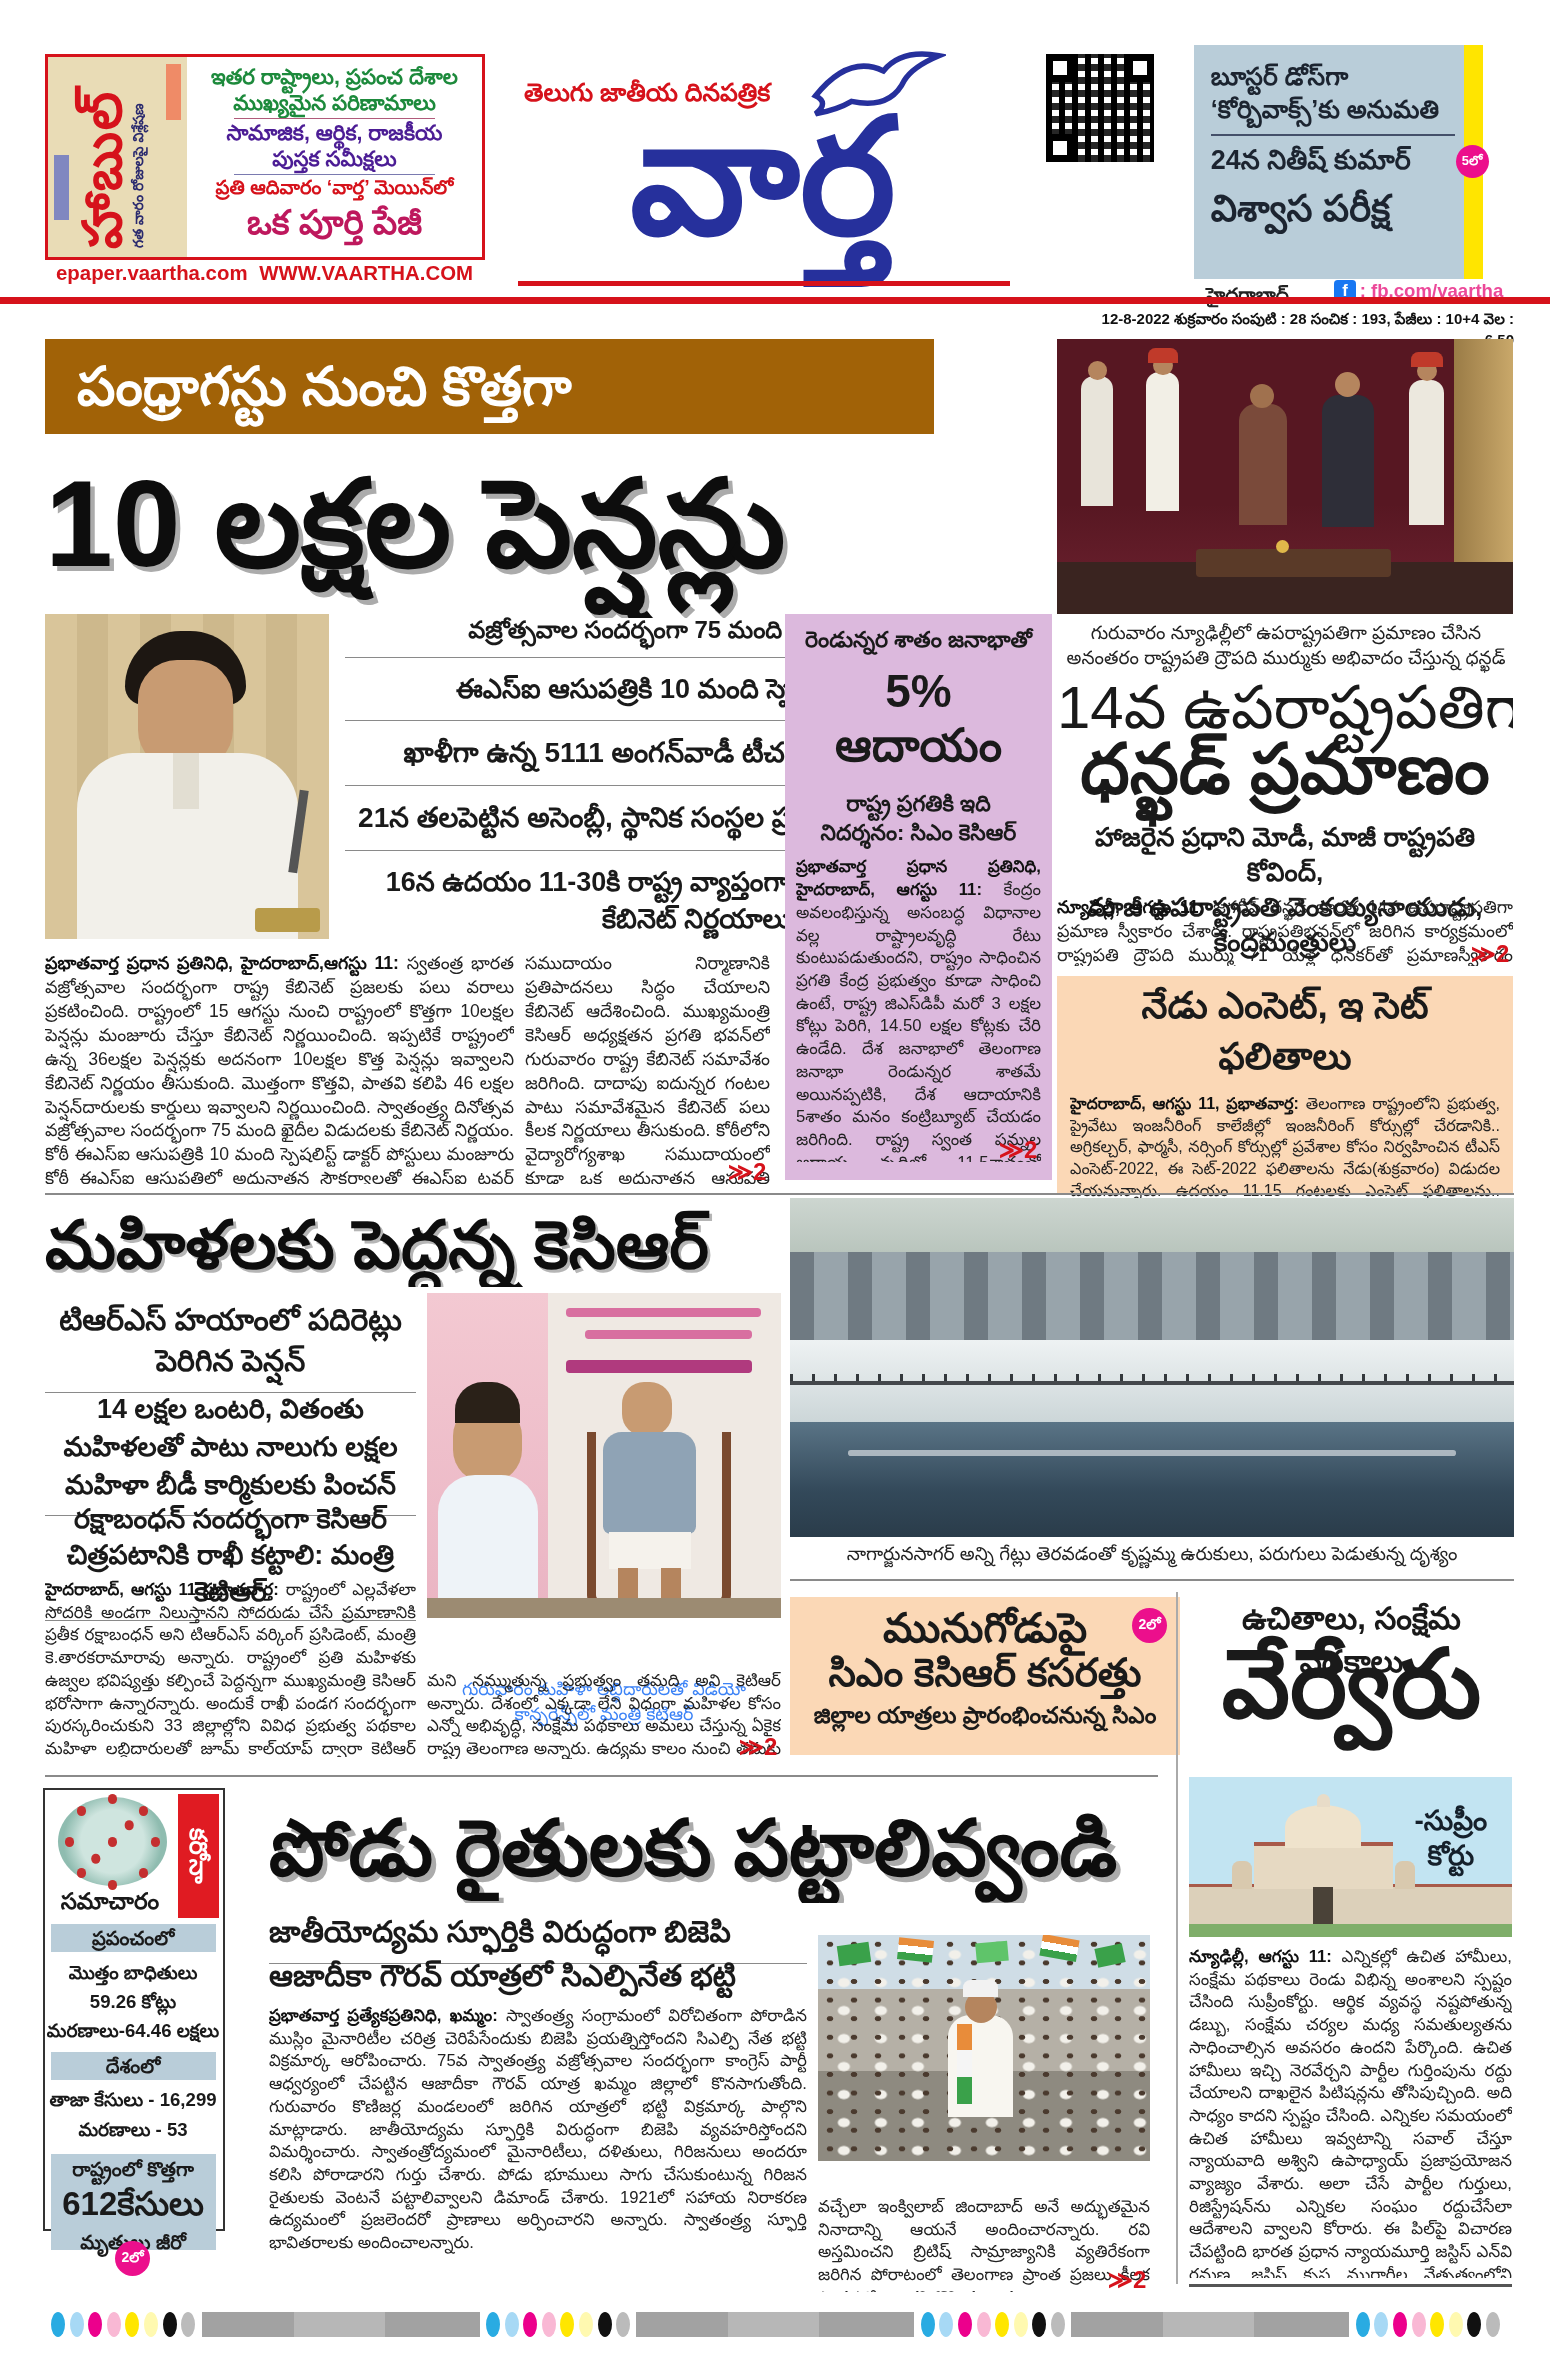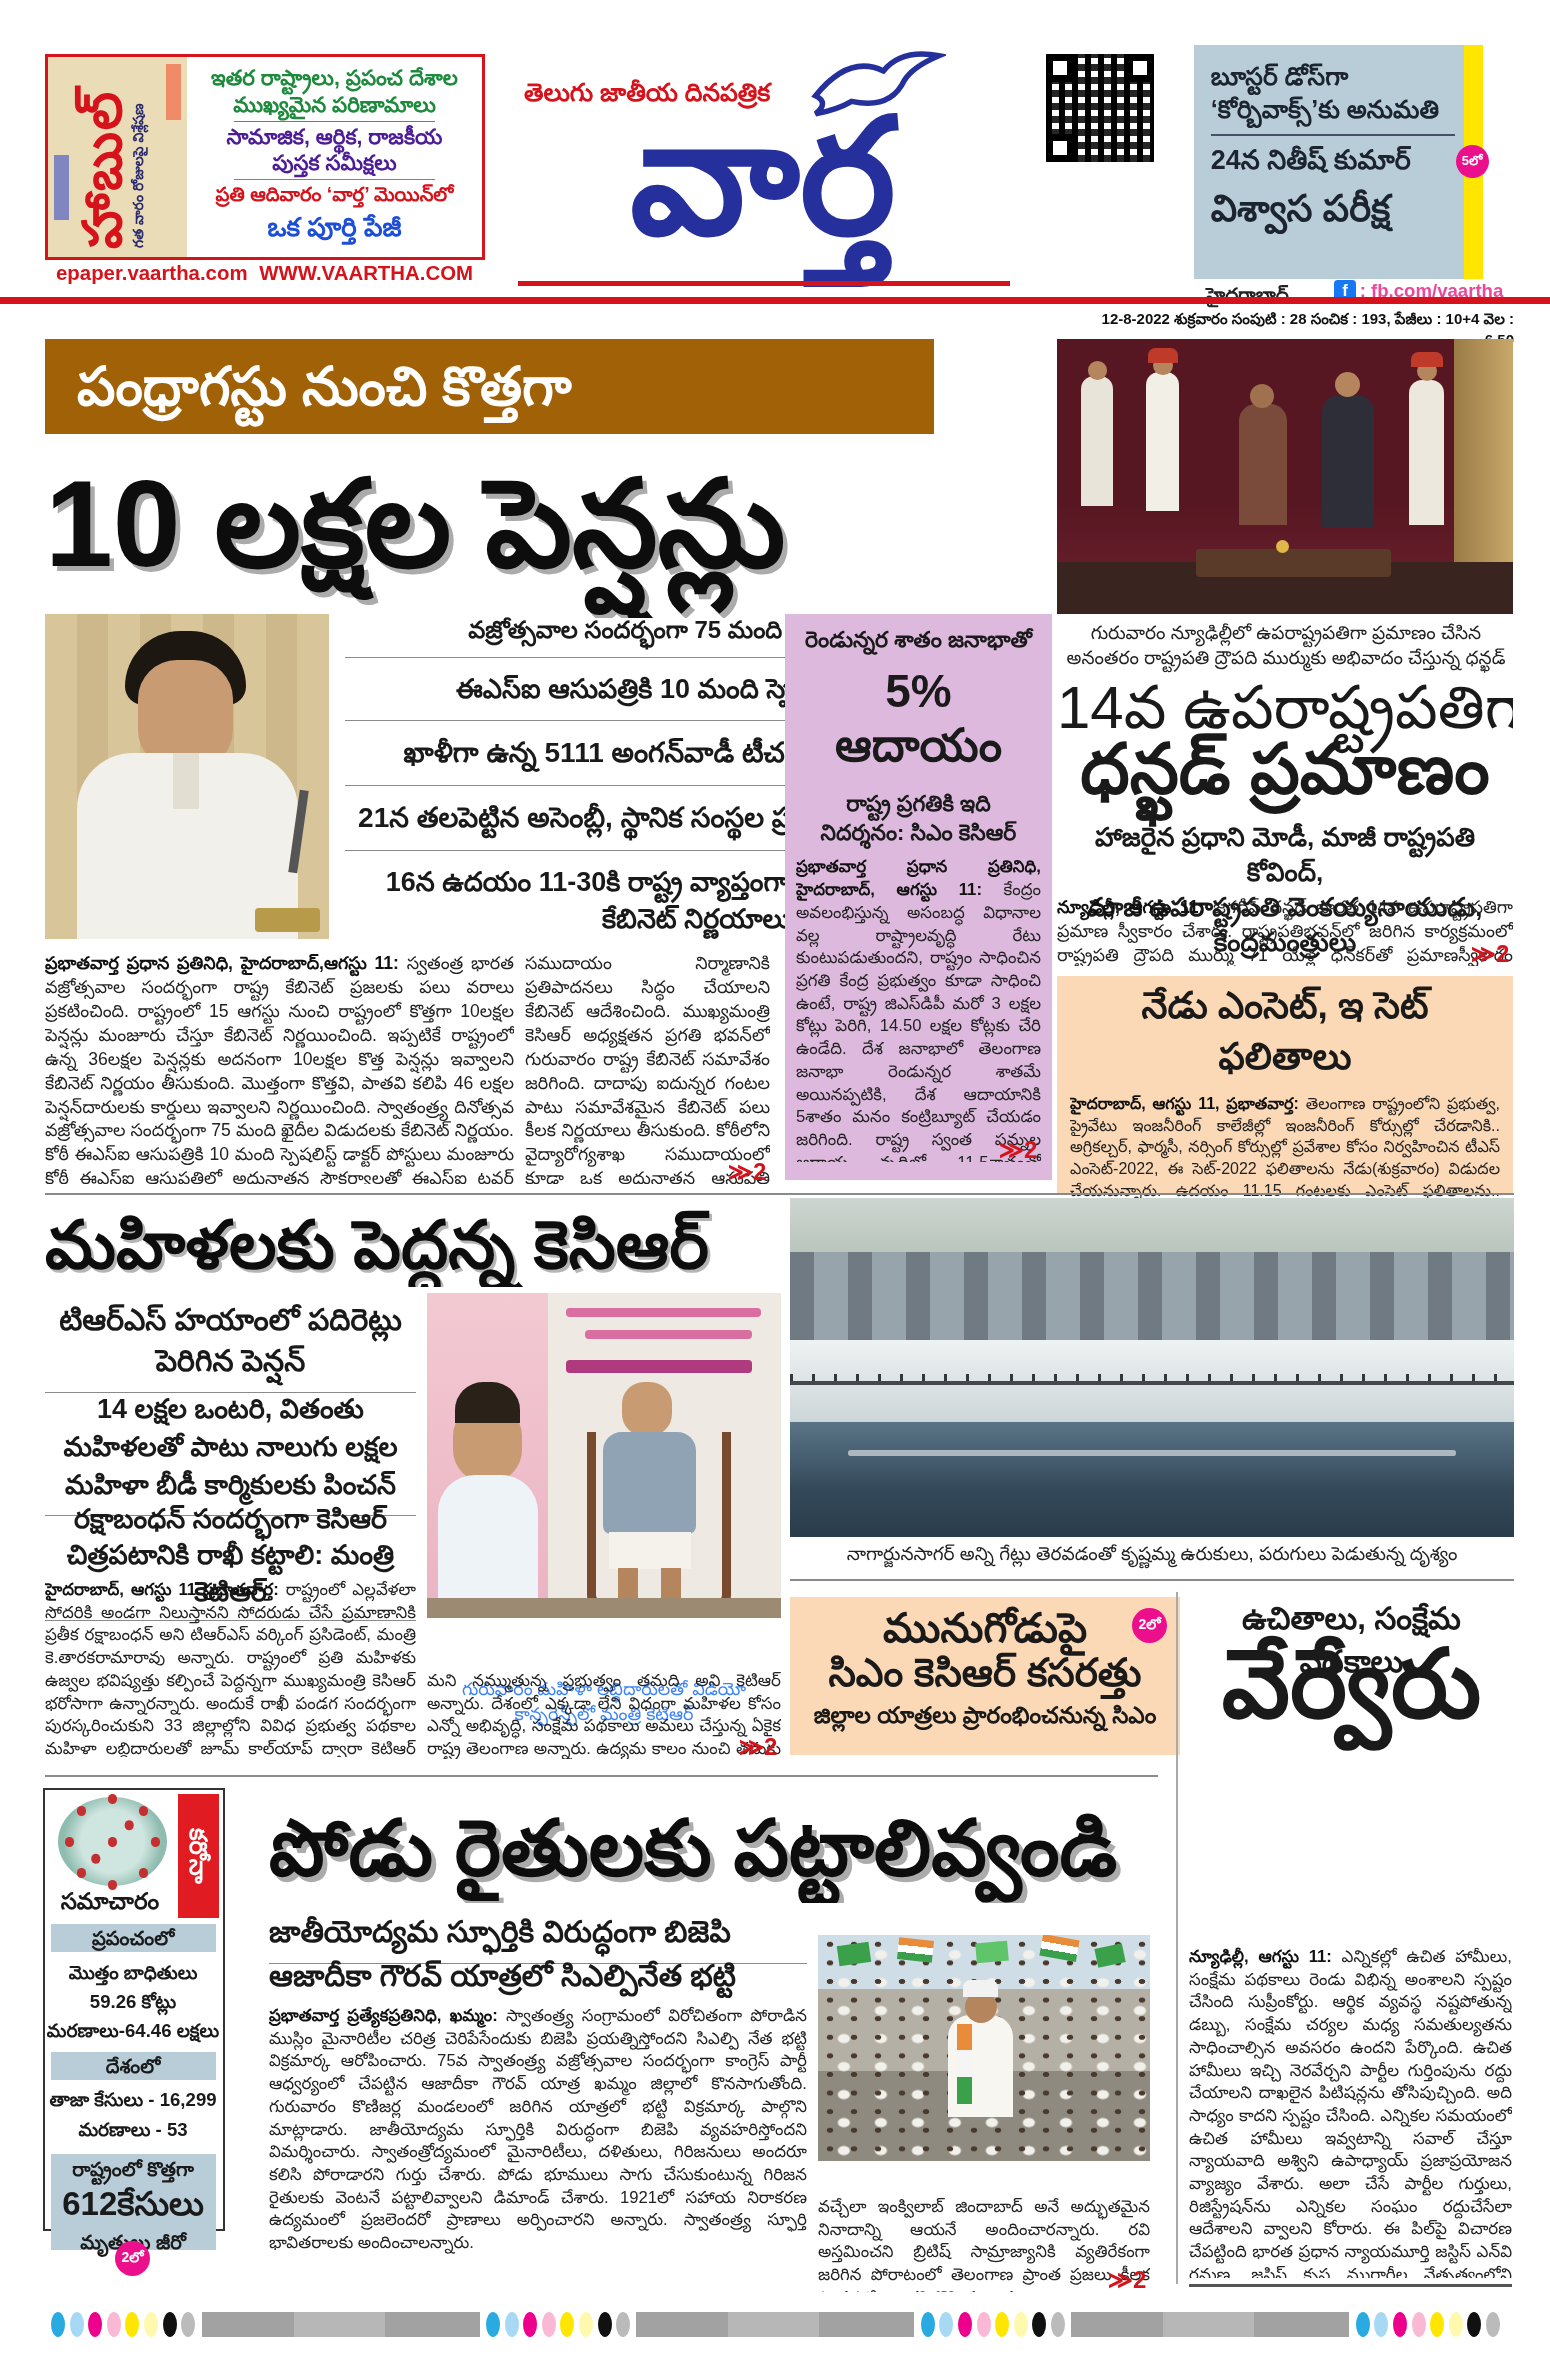--- a/index.html
+++ b/index.html
@@ -40,21 +40,21 @@
         <span>ఇతర రాష్ట్రాలు, ప్రపంచ దేశాల</span><br>
         <span>ముఖ్యమైన పరిణామాలు</span>
       </div>
       <div style="width:70%;height:0.9px;background:#b05a7a;"></div>
       <div class="ctr" style="font-size:21.3px;font-weight:bold;color:#4c1d95;line-height:1.25;">
         <span>సామాజిక, ఆర్థిక, రాజకీయ</span><br>
         <span>పుస్తక సమీక్షలు</span>
       </div>
       <div style="width:70%;height:0.9px;background:#7a7ab0;"></div>
       <div class="ctr" style="font-size:19.5px;font-weight:bold;color:#d6121b;">ప్రతి ఆదివారం ‘వార్త’ మెయిన్‌లో</div>
-      <div class="ctr" style="font-size:26px;font-weight:800;color:#1d4ed8;">ఒక పూర్తి పేజీ</div>
+      <div class="ctr" style="font-size:34px;font-weight:800;color:#be185d;">ఒక పూర్తి పేజీ</div>
     </div>
   </div>
   <div class="abs" style="left:56px;top:262px;width:417px;display:flex;justify-content:space-between;font-size:20.4px;font-weight:800;color:#d6121b;">
     <span>epaper.vaartha.com</span>
     <span>WWW.VAARTHA.COM</span>
   </div>
 
   <div class="abs" style="left:524px;top:78px;font-size:25px;font-weight:bold;color:#d6121b;">తెలుగు జాతీయ దినపత్రిక</div>
   <div class="abs" style="left:510px;top:72px;width:506px;height:209px;display:flex;align-items:center;justify-content:center;font-size:162px;font-weight:800;color:#26309c;line-height:1;">వార్త</div>
   <div class="abs" style="left:518px;top:281px;width:492px;height:4.6px;background:#d6121b;"></div>
@@ -275,20 +275,31 @@
     <div class="abs" style="left:130px;top:80px;width:65px;height:102px;background:#f8f6f0;border-radius:22px 22px 0 0;"></div>
     <div class="abs" style="left:147px;top:56px;width:32px;height:32px;border-radius:50%;background:#b5855e;"></div>
     <div class="abs" style="left:145px;top:45px;width:35px;height:16.7px;background:#f2f2f2;border-radius:7.4px 7.4px 0 0;"></div>
     <div class="abs" style="left:139px;top:89px;width:15px;height:80px;background:linear-gradient(#e88c3a 33%,#f5f5f5 33% 66%,#3aa14a 66%);"></div>
   </div>
   <div class="abs body-txt" style="left:818px;top:2196px;width:332px;height:96px;font-size:16.7px;">
     <p>వచ్చేలా ఇంక్విలాబ్ జిందాబాద్ అనే అద్భుతమైన నినాదాన్ని ఆయనే అందించారన్నారు. రవి అస్తమించని బ్రిటిష్ సామ్రాజ్యానికి వ్యతిరేకంగా జరిగిన పోరాటంలో తెలంగాణ ప్రాంత ప్రజలు కీలక పాత్ర పోషించారని కొనియాడారు.</p>
     <span class="jump">≫2</span>
   </div>
 
+  <div class="photo" style="left:1189px;top:1777px;width:323px;height:160px;background:#c2e4f2;">
+    <div class="abs" style="left:0;bottom:13px;width:100%;height:37px;background:#dcd0ba;border-top:3.7px solid #a85a4a;"></div>
+    <div class="abs" style="left:65px;bottom:48px;width:139px;height:43px;background:#e6d9c2;border-top:4.6px solid #a85a4a;"></div>
+    <div class="abs" style="left:96px;bottom:89px;width:76px;height:43px;background:#efe3cc;border-radius:50% 50% 0 0;"></div>
+    <div class="abs" style="left:128px;bottom:130px;width:13px;height:13px;background:#e8dcc8;border-radius:50% 50% 0 0;"></div>
+    <div class="abs" style="left:43px;bottom:48px;width:20.4px;height:28px;background:#d9c9ae;border-radius:7.4px 7.4px 0 0;"></div>
+    <div class="abs" style="left:206px;bottom:48px;width:20.4px;height:28px;background:#d9c9ae;border-radius:7.4px 7.4px 0 0;"></div>
+    <div class="abs" style="left:0;bottom:0;width:100%;height:13px;background:#7fae6a;"></div>
+    <div class="abs" style="left:124px;bottom:13px;width:20.4px;height:37px;background:#4a4238;"></div>
+    <div class="abs ctr" style="right:5.6px;top:26px;width:111px;font-size:28px;font-weight:800;color:#15202b;line-height:1.25;">-సుప్రీం కోర్టు</div>
+  </div>
   <div class="abs body-txt" style="left:1189px;top:1946px;width:323px;height:332px;font-size:16.7px;">
     <p><span class="byline">న్యూఢిల్లీ, ఆగస్టు 11:</span> <span>ఎన్నికల్లో ఉచిత హామీలు, సంక్షేమ పథకాలు రెండు విభిన్న అంశాలని స్పష్టం చేసింది సుప్రీంకోర్టు. ఆర్థిక వ్యవస్థ నష్టపోతున్న డబ్బు, సంక్షేమ చర్యల మధ్య సమతుల్యతను సాధించాల్సిన అవసరం ఉందని పేర్కొంది. ఉచిత హామీలు ఇచ్చి నెరవేర్చని పార్టీల గుర్తింపును రద్దు చేయాలని దాఖలైన పిటిషన్లను తోసిపుచ్చింది. అది సాధ్యం కాదని స్పష్టం చేసింది. ఎన్నికల సమయంలో ఉచిత హామీలు ఇవ్వటాన్ని సవాల్ చేస్తూ న్యాయవాది అశ్విని ఉపాధ్యాయ్ ప్రజాప్రయోజన వ్యాజ్యం వేశారు. అలా చేసే పార్టీల గుర్తులు, రిజిస్ట్రేషన్‌ను ఎన్నికల సంఘం రద్దుచేసేలా ఆదేశాలని వ్వాలని కోరారు. ఈ పిల్‌పై విచారణ చేపట్టింది భారత ప్రధాన న్యాయమూర్తి జస్టిస్ ఎన్‌వి రమణ, జస్టిస్ కృష్ణ మురారీల నేతృత్వంలోని ధర్మాసనం. ఎన్నికల సమయంలో నెరవేర్చలేని ఉచిత హామీలు ఇచ్చే పార్టీల గుర్తింపును రద్దు చేయడం అనేది ఆప్రజాస్వామిక మని పేర్కొంది ధర్మాసనం. రాజకీయ పార్టీల గుర్తింపు రద్దుఅనే అంశంలోకి వెళ్లదలుచుకోలేదు. అది అప్రజాస్వామికమైన ఆలోచన. మనం ప్రజాస్వామ్యంలో ఉన్నాం. అయితే ఎన్నికల్లో ఉచిత హామీలు ఇవ్వడం తీవ్రమైన అంశం. కానీ చట్టపరమైన అడ్డుకట్టపడేవరకు జోక్యం చేసుకోలేము అని పేర్కొన్నారు సిజెఐ రమణ.</span></p>
   </div>
   <div class="abs" style="left:1189px;top:2284px;width:323px;height:2.8px;background:#555;"></div>
 
   <div class="abs" style="left:51px;top:2312px;width:1449px;display:flex;align-items:center;justify-content:space-between;">
     <div style="display:flex;gap:4.6px;">
       <span class="dot" style="background:#29abe2;"></span>
         <span class="dot" style="background:#a7d9f5;"></span>
       <span class="dot" style="background:#ec008c;"></span>

